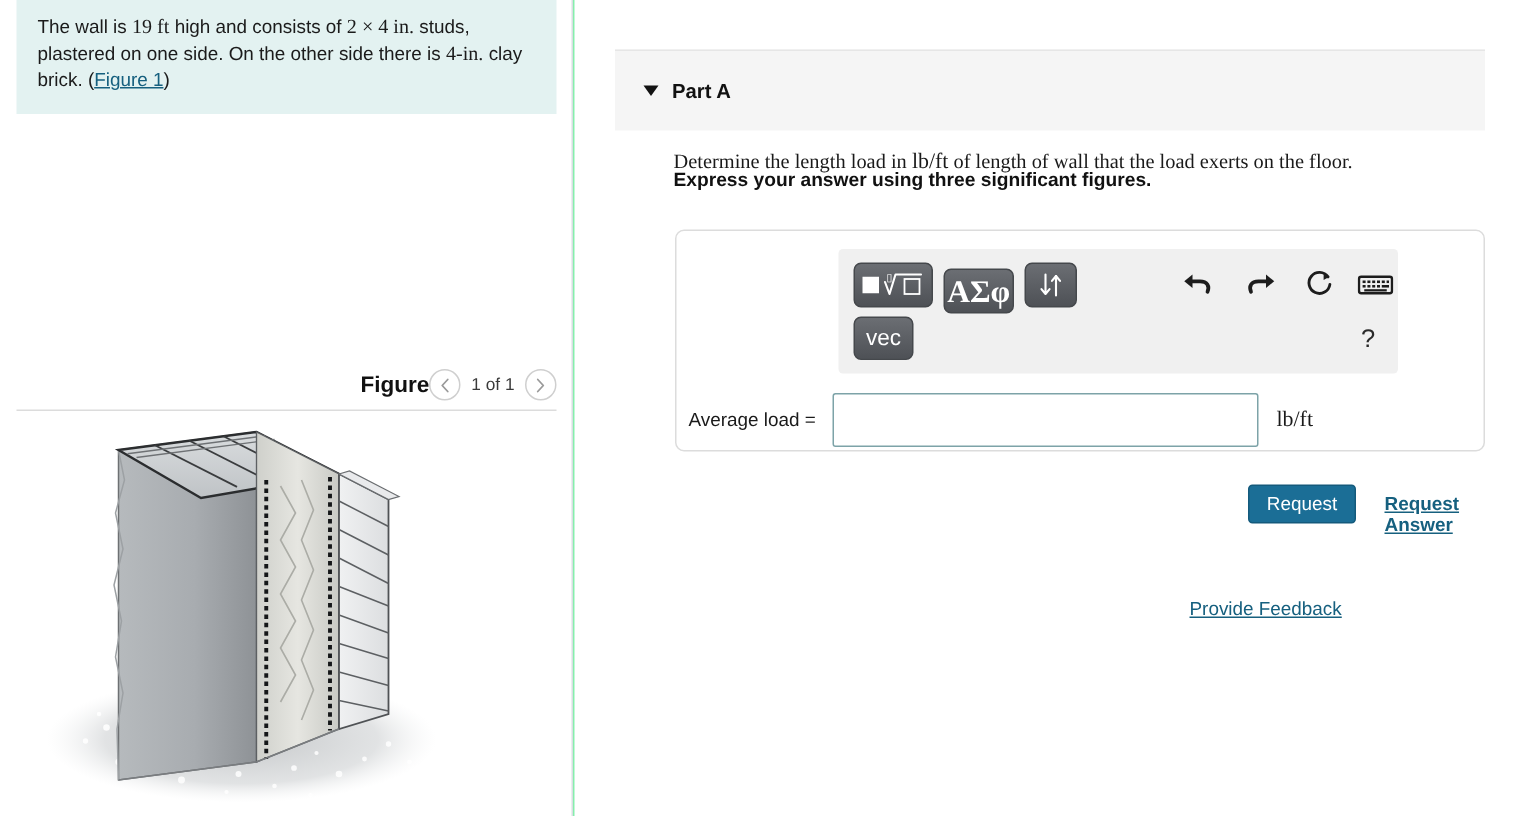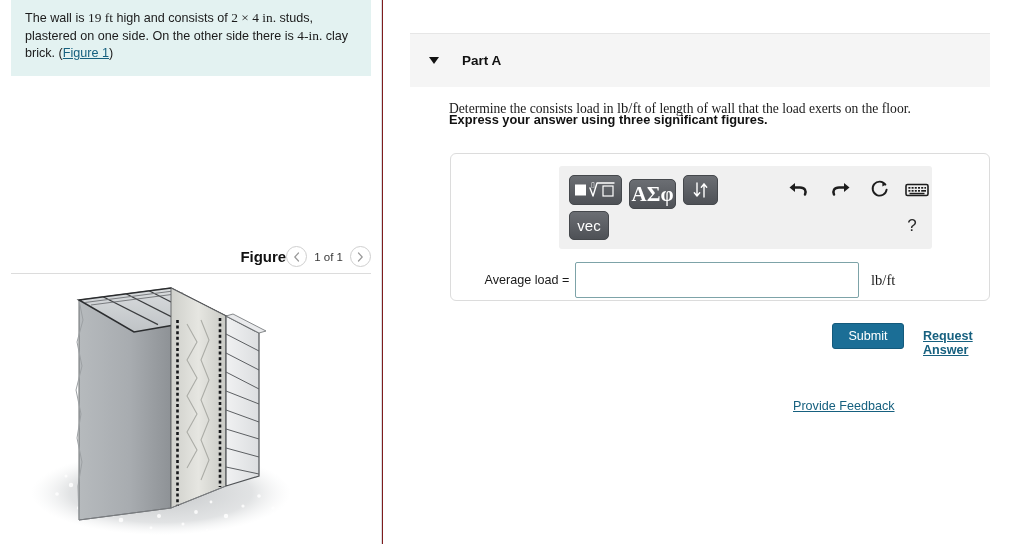--- a/index.html
+++ b/index.html
@@ -10,21 +10,21 @@
     height: 544px;
     background: #ffffff;
     font-family: "Liberation Sans", sans-serif;
     overflow: hidden;
   }
 
   #page {
     position: relative;
     width: 798px;
     height: 544px;
-    background: #7f1d1d;
+    background: #86efac;
   }
 
   
   #left-pane {
     position: absolute;
     left: 0; top: 0;
     width: 382px; height: 544px;
     background: #ffffff;
     border-right: 1px solid #d8dde2;
   }
@@ -112,21 +112,21 @@
     cursor: pointer;
   }
   .caret {
     margin-left: 19px;
     width: 0; height: 0;
     border-left: 5.5px solid transparent;
     border-right: 5.5px solid transparent;
     border-top: 7px solid #121212;
   }
   .part-label {
-    margin-left: 23px;
+    margin-left: 9px;
     font-size: 13.5px;
     font-weight: bold;
     color: #111;
   }
 
   .question-text {
     position: absolute;
     left: 66px; top: 100px;
     width: 540px;
     font-family: "Liberation Serif", serif;
@@ -201,25 +201,24 @@
 
   .answer-row {
     position: absolute;
     left: 0; top: 103px;
     width: 540px; height: 46px;
     display: flex;
     align-items: center;
   }
   .answer-label {
     width: 96px;
-    margin-left: 28px;
+    margin-left: 8px;
     font-size: 12.6px;
     line-height: 15px;
     color: #1a1a1a;
-    text-align: center;
   }
   .answer-input {
     width: 284px;
     height: 36px;
     border: 1px solid #7da3a8;
     border-radius: 2px;
     background: #ffffff;
     font-size: 13px;
     padding: 0 7px;
     outline: none;
@@ -402,21 +401,21 @@
   </div>
 
   <div id="right-pane">
 
     <div class="part-header">
       <span class="caret"></span>
       <span class="part-label">Part A</span>
     </div>
 
     <div class="question-text">
-      <span>Determine the consists load in </span><span class="unit">lb/ft</span><span> of length of wall that the load exerts on the floor.</span>
+      <span>Determine the length load in </span><span class="unit">lb/ft</span><span> of length of wall that the load exerts on the floor.</span>
     </div>
 
     <div class="instruction-text">Express your answer using three significant figures.</div>
 
     <div class="answer-panel">
 
       <div class="mathbar">
 
         <div class="mathbtn" id="btn-radical">
           <svg width="44" height="20" viewBox="0 0 44 20" aria-hidden="true">
@@ -482,20 +481,20 @@
         <span class="toolicon" id="ico-help">?</span>
       </div>
 
       <div class="answer-row">
         <span class="answer-label">Average load =</span>
         <input class="answer-input" type="text" value="" style="">
         <span class="answer-unit">lb/ft</span>
       </div>
     </div>
 
-    <button class="submit-btn">Submit</button>
+    <button class="submit-btn">Request</button>
 
     <span class="request-link">Request Answer</span>
 
     <span class="feedback-link">Provide Feedback</span>
 
   </div>
 </div>
 
 </body></html>

